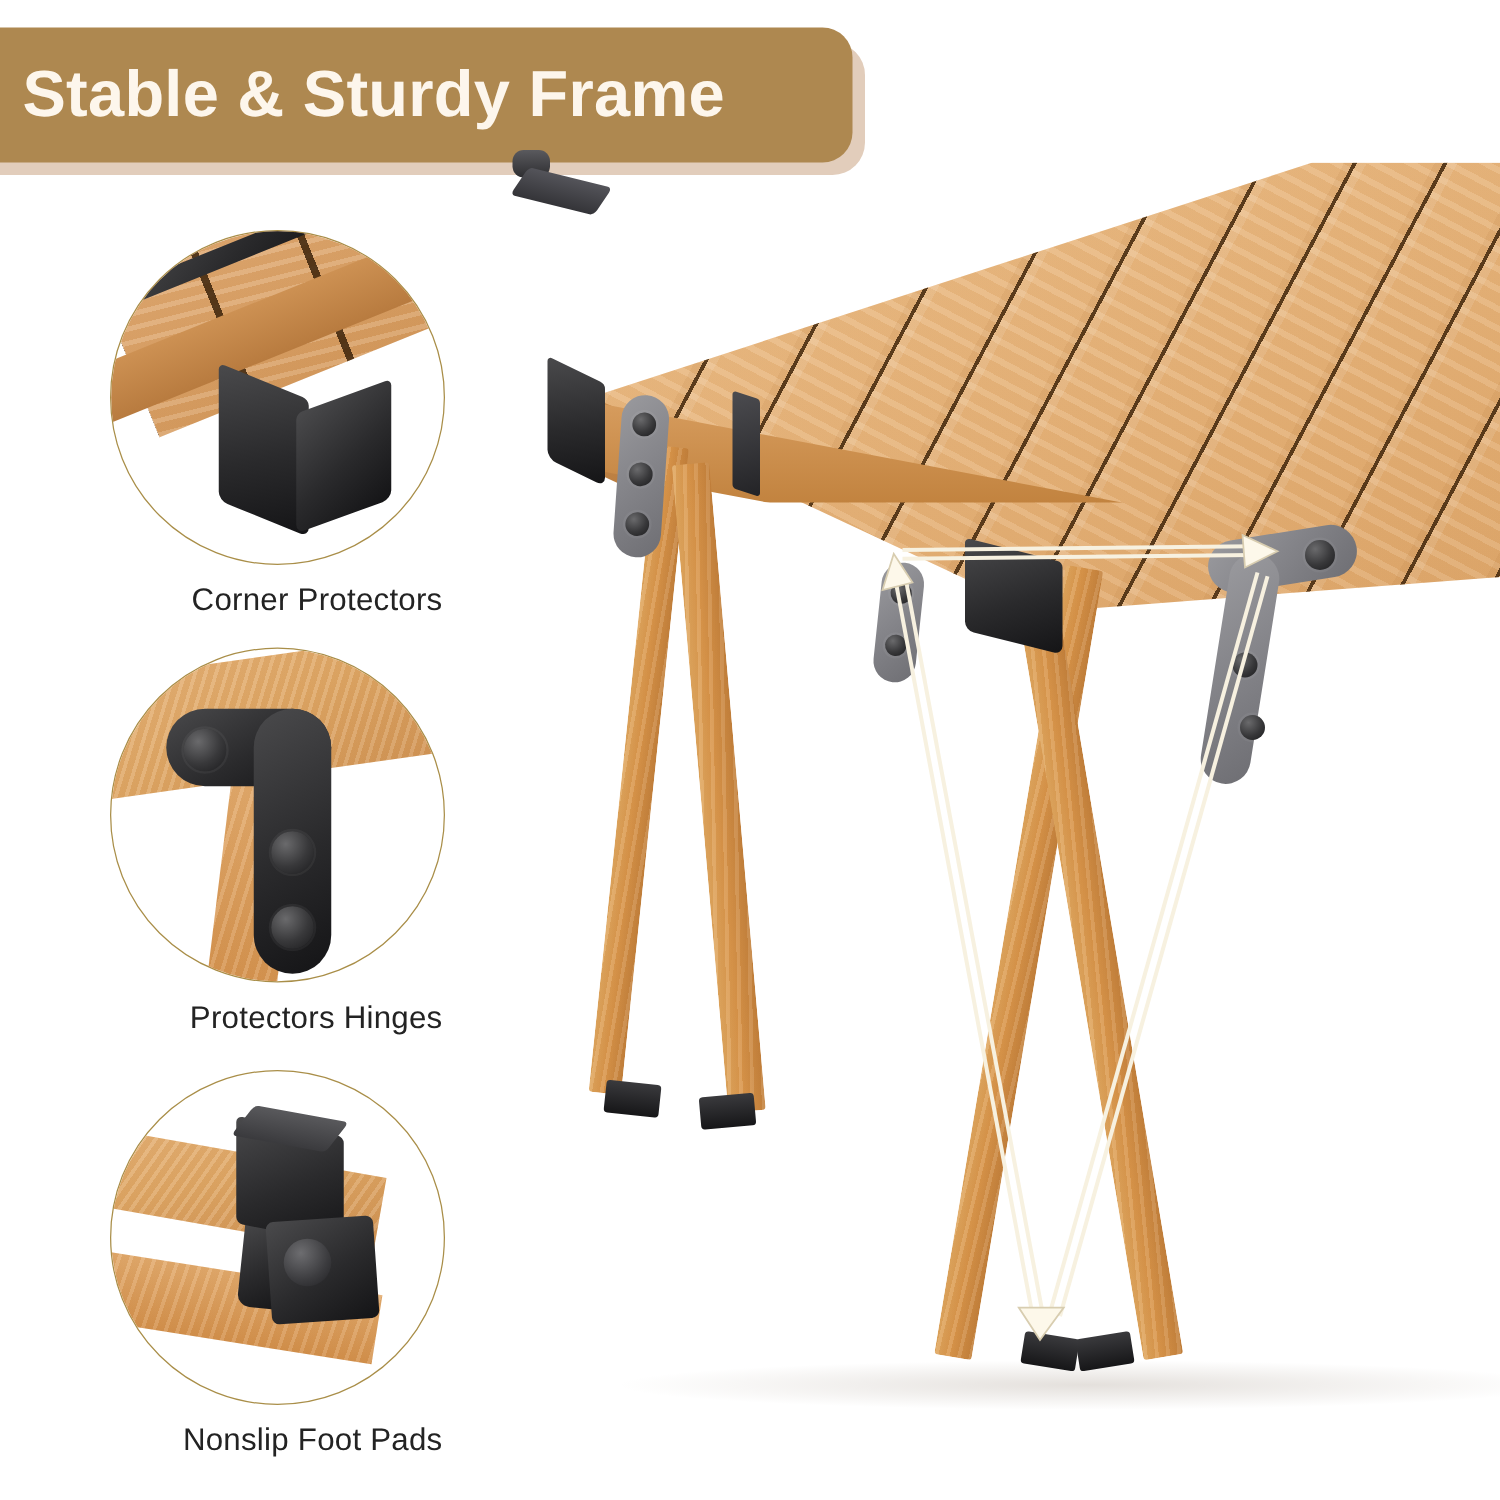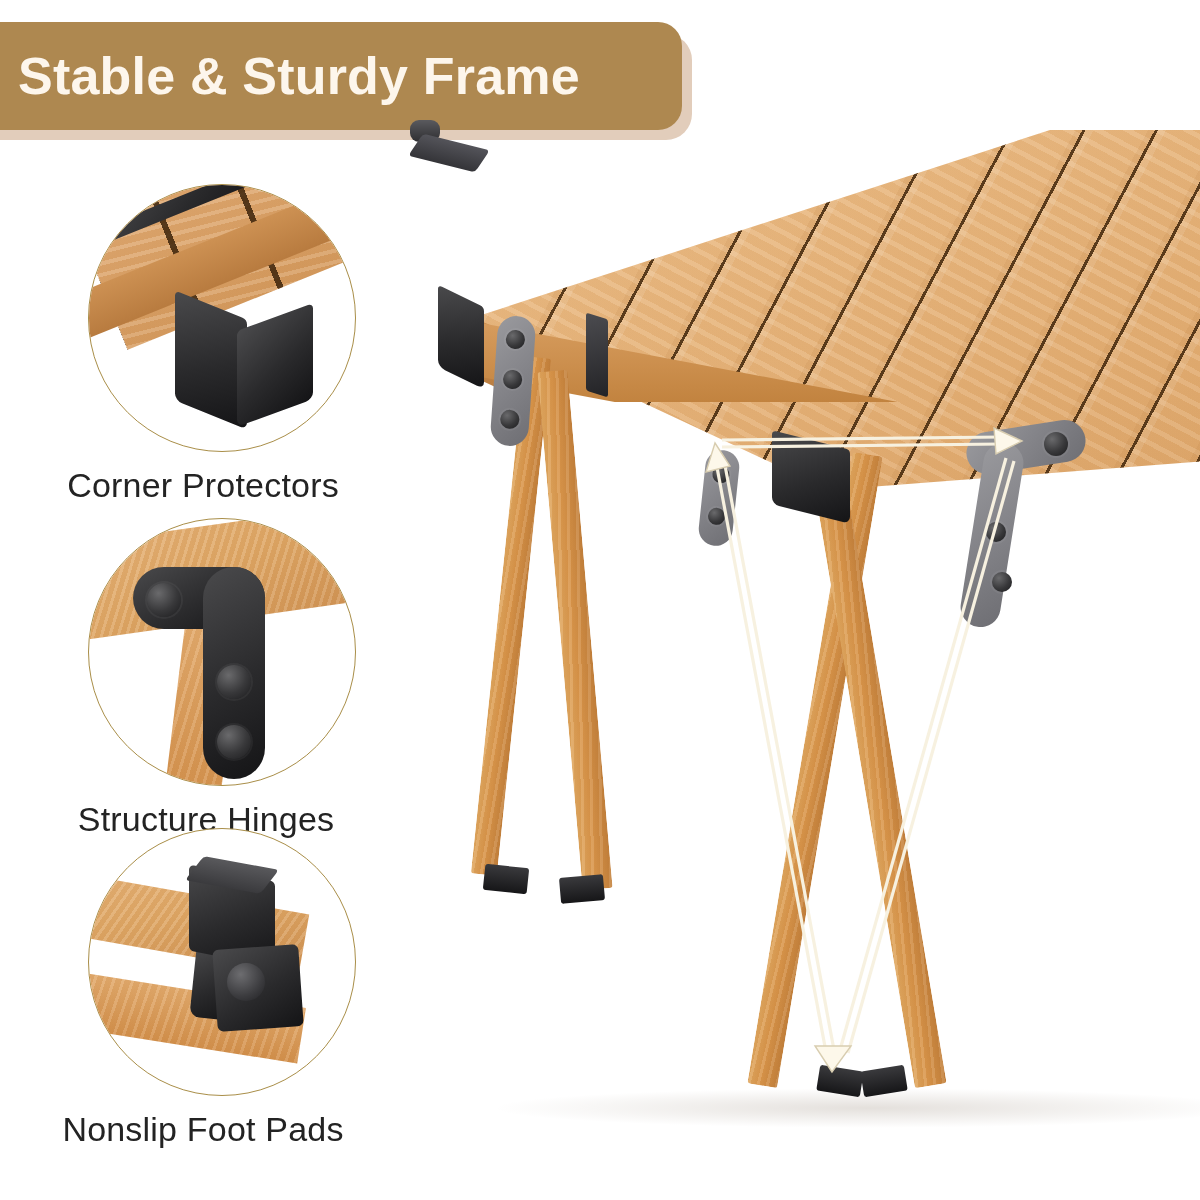--- a/index.html
+++ b/index.html
@@ -23,27 +23,27 @@
     font-family:"Liberation Sans",sans-serif;
   }
 
   
   .callout{position:absolute;width:266px;}
   .circle{
     position:relative;width:266px;height:266px;border-radius:50%;
     border:1.6px solid #a98e48;background:#fff;overflow:hidden;
   }
   .callout-label{
-    margin-top:14px;text-align:center;color:#232323;
-    font-size:34px;letter-spacing:.2px;white-space:nowrap;
+    margin-top:14px;text-align:right;color:#232323;
+    font-size:25px;letter-spacing:.2px;white-space:nowrap;
     font-family:"Liberation Sans",sans-serif;
   }
   #callout-1{left:88px;top:184px;}
   #callout-2{left:88px;top:518px;}
-  #callout-3{left:88px;top:828px;}
+  #callout-3{left:88px;top:856px;}
   #callout-1 .callout-label{margin-left:-36px;}
   #callout-2 .callout-label{margin-left:-30px;}
   #callout-3 .callout-label{margin-left:-36px;}
 
   
   .wood-a{background:
       repeating-linear-gradient(115deg,rgba(255,255,255,.13) 0 3px,rgba(150,95,40,.07) 3px 8px),
       linear-gradient(160deg,#e6b277 0%,#dfa765 45%,#cf9152 100%);}
   .wood-b{background:
       repeating-linear-gradient(100deg,rgba(255,255,255,.12) 0 3px,rgba(150,95,40,.08) 3px 9px),
@@ -205,21 +205,21 @@
       <div class="c2-rail wood-a"></div>
       <div class="c2-leg wood-b"></div>
       <div class="c2-bracket">
         <div class="c2-arm-h black-part"></div>
         <div class="c2-arm-v black-part"></div>
         <div class="rivet" style="left:14px;top:16px;width:34px;height:34px;"></div>
         <div class="rivet" style="left:84px;top:98px;width:34px;height:34px;"></div>
         <div class="rivet" style="left:84px;top:158px;width:34px;height:34px;"></div>
       </div>
     </div>
-    <div class="callout-label">Structure Hinges</div>
+    <div class="callout-label">Protectors Hinges</div>
   </div>
 
   <div class="callout" id="callout-3">
     <div class="circle">
       <div class="c3-rail1 wood-a"></div>
       <div class="c3-rail2 wood-b"></div>
       <div class="c3-hinge black-part"></div>
       <div class="c3-cap black-part"></div>
       <div class="c3-cap-top"></div>
       <div class="c3-foot black-part"></div>

